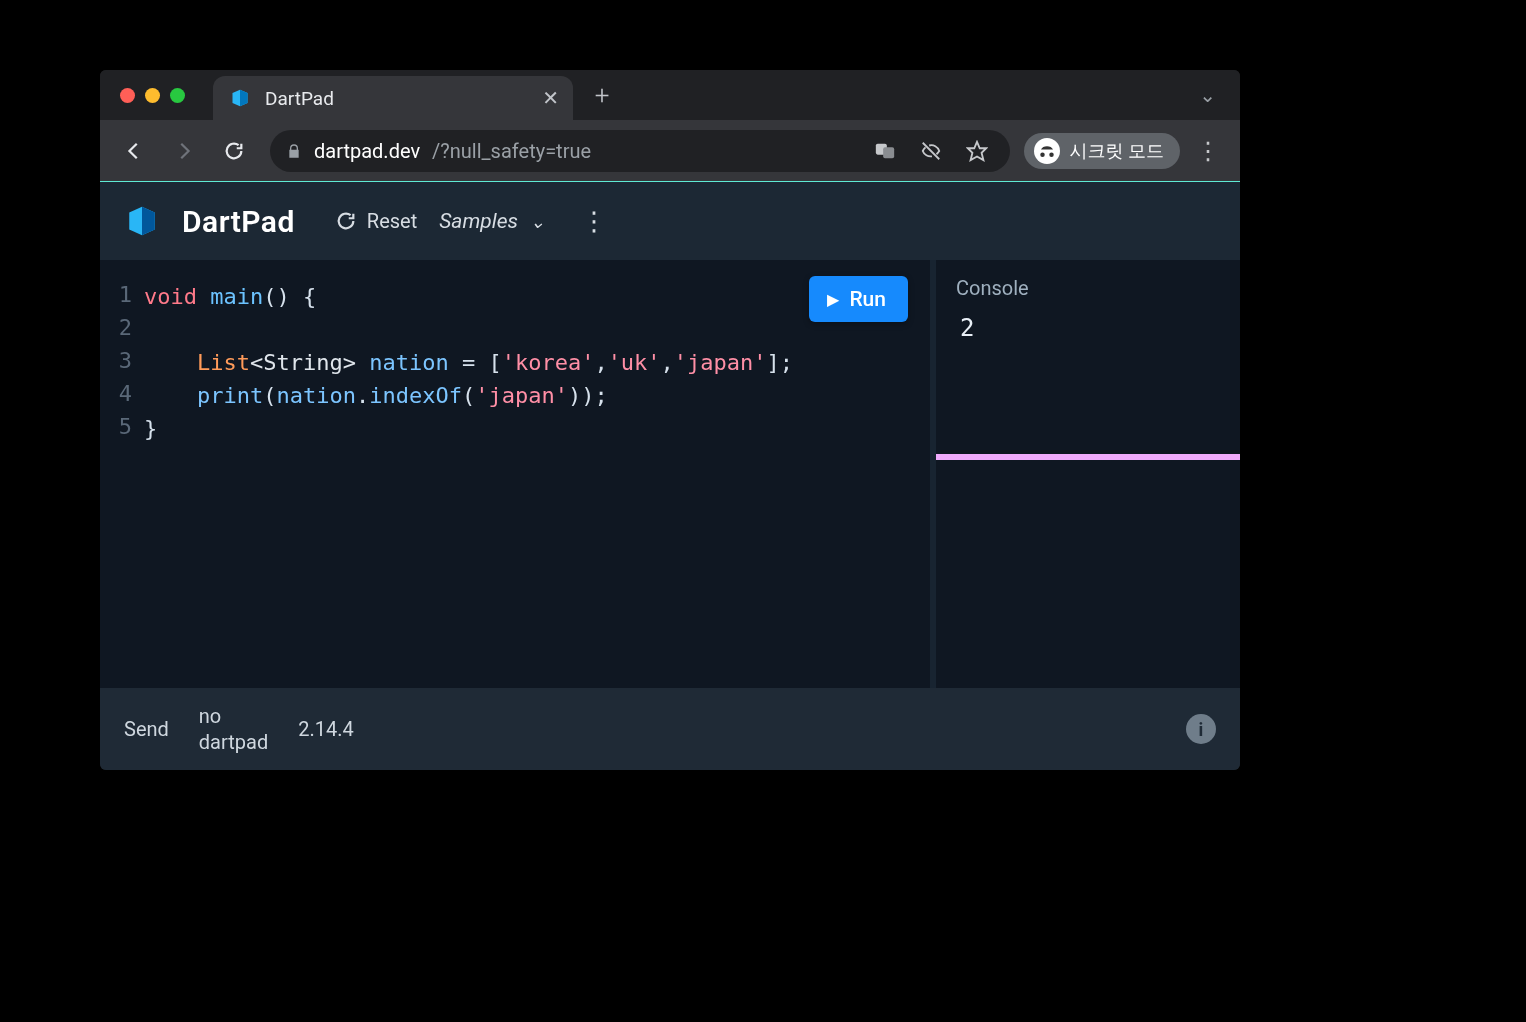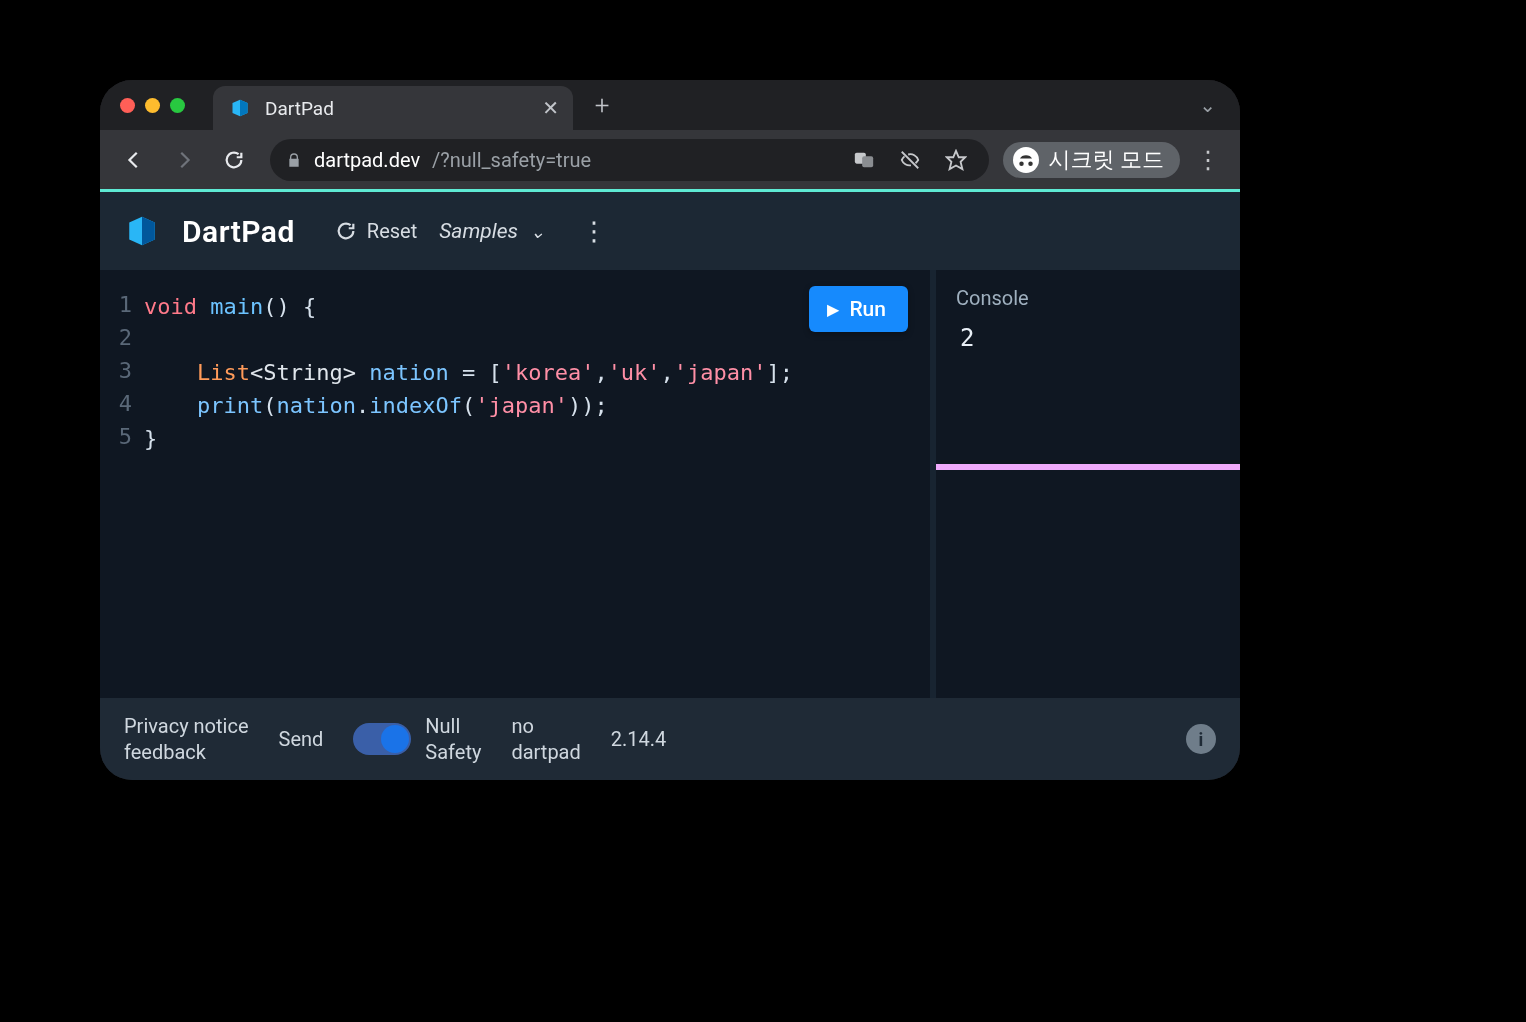--- a/index.html
+++ b/index.html
@@ -1,22 +1,22 @@
 <!DOCTYPE html>
 <html><head>
 <meta charset="utf-8">
 <style>
   * { box-sizing: border-box; margin: 0; padding: 0; }
   html, body { width: 1526px; height: 1022px; background: #000; font-family: -apple-system, "Segoe UI", Roboto, Arial, sans-serif; overflow: hidden; }
   .window {
     position: absolute;
-    left: 100px; top: 80px;
+    left: 100px; top: 70px;
     width: 1140px; height: 700px;
     background: #202124;
-    border-radius: 32px;
+    border-radius: 6px;
     overflow: hidden;
     box-shadow: 0 30px 80px rgba(0,0,0,0.6);
     display: flex; flex-direction: column;
   }
   
   .titlebar {
     height: 50px;
     background: #202124;
     display: flex; align-items: center;
     padding: 0 14px 0 14px;
@@ -51,21 +51,21 @@
   .titlebar .spacer { flex: 1; }
   .winchevron { color: #9aa0a6; font-size: 20px; margin-right: 10px; cursor: pointer; }
 
   
   .addrrow {
     height: 62px;
     background: #35363a;
     display: flex; align-items: center;
     padding: 0 14px;
     gap: 10px;
-    border-bottom: 3px solid #5eead4;
+    border-bottom: 1px solid #5eead4;
   }
   .navbtn {
     width: 40px; height: 40px; border-radius: 50%;
     display: flex; align-items: center; justify-content: center;
     color: #e8eaed; font-size: 22px; cursor: pointer;
   }
   .navbtn.dim { color: #6f737a; }
   .omnibox {
     flex: 1;
     height: 42px;
@@ -82,21 +82,21 @@
   .omnibox .host { color: #ffffff; }
   .omnibox .path { color: #9aa0a6; }
   .omnibox .grow { flex: 1; }
   .addricon {
     width: 34px; height: 34px; display: flex; align-items: center; justify-content: center;
     color: #c6c8cb; font-size: 20px; cursor: pointer;
   }
   .incognito-badge {
     background: #5f6368; color: #fff; height: 36px; border-radius: 20px;
     display: flex; align-items: center; padding: 0 16px 0 10px; gap: 10px;
-    font-size: 22px; margin-left: 4px;
+    font-size: 18px; margin-left: 4px;
   }
   .incognito-badge .ic {
     width: 26px; height: 26px; background:#fff; border-radius:50%;
     display:flex; align-items:center; justify-content:center; color:#333; font-size:14px;
   }
   .menu3 { color:#c6c8cb; font-size:24px; width:36px; text-align:center; cursor:pointer; letter-spacing:0; }
 
   
   .appheader {
     height: 78px;
@@ -348,37 +348,24 @@
 
     <div class="sidepanels">
       <div class="panel console">
         <div class="panel-title">Console</div>
         <div class="panel-body">2</div>
       </div>
     </div>
   </div>
 
   <div class="footerbar">
-    <div class="col link">
-      <span>Privacy notice</span>
-      <span>feedback</span>
-    </div>
     <div class="link">
       <span>Send</span>
     </div>
 
-    <div class="togglewrap">
-      <div class="toggle">
-        <div class="knob"></div>
-      </div>
-      <div class="col">
-        <span>Null</span>
-        <span>Safety</span>
-      </div>
-    </div>
 
     <div class="col">
       <span>no</span>
       <span>dartpad</span>
     </div>
 
     <div class="col" style="max-width:380px;">
       <span>2.14.4</span>
     </div>
 

